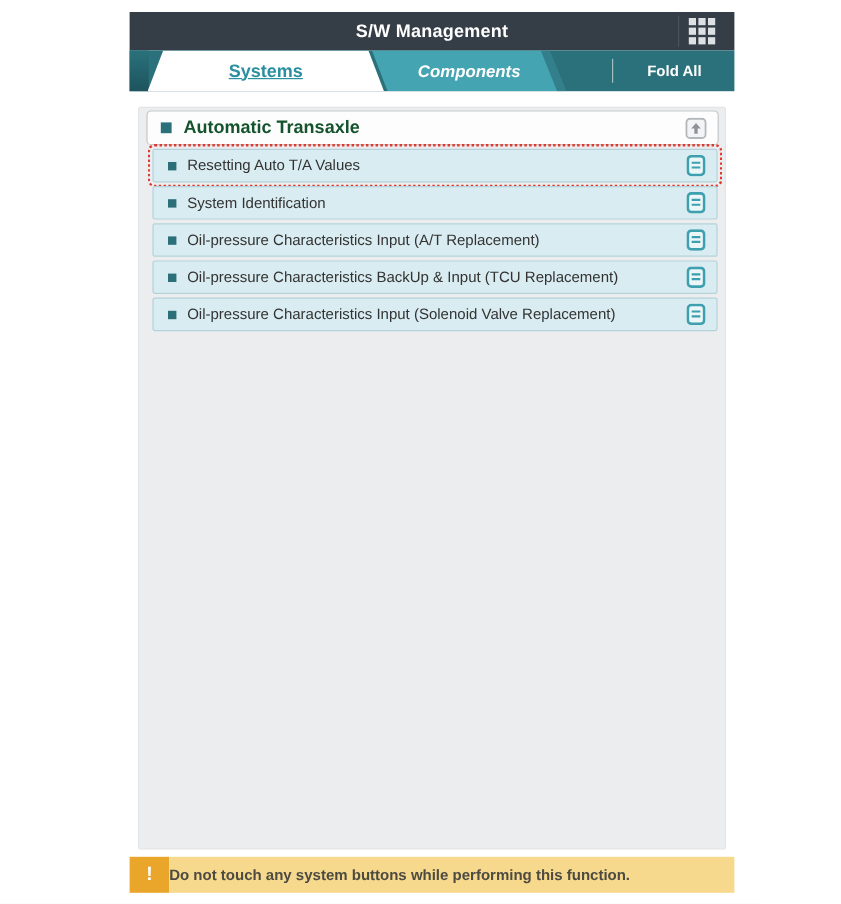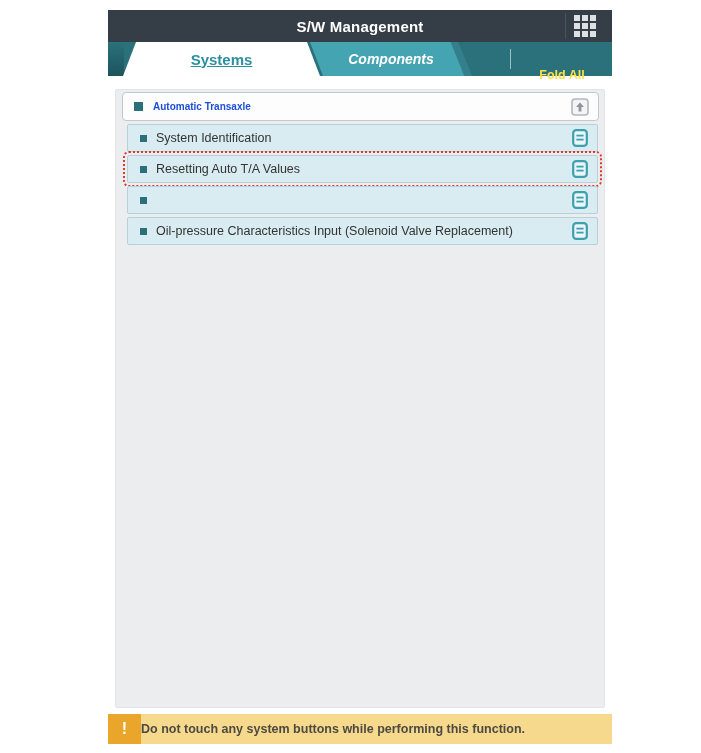--- a/index.html
+++ b/index.html
@@ -27,30 +27,30 @@
   .tab-components::after { content:""; position:absolute; right:2px; top:-2px; width:12px; height:120%;
                     background:rgba(24,76,84,.40); transform:skewX(22deg); }
   .tab-components .tab-label { color:#ffffff; font-size:14px; font-weight:bold;font-style:italic; }
   .tab-systems { position:absolute; left:15px; top:0; width:197px; height:34px; background:#ffffff;
                  clip-path:polygon(13px 0, calc(100% - 13px) 0, 100% 100%, 0 100%);
                  display:flex; align-items:center; justify-content:center; }
   .tab-systems .tab-label { color:#2b8fa0; font-size:15px; font-weight:bold;text-decoration:underline; }
   .foldall-sep { position:absolute; left:402px; top:7px; width:1px; height:20px; background:rgba(255,255,255,.55); }
   .fold-all { position:absolute; right:0; top:0; width:100px; height:34px;
               display:flex; align-items:center; justify-content:center;
-              color:#fde047; font-size:12.5px; font-weight:bold;margin-top:16px; }
+              color:#ffffff; font-size:12.5px; font-weight:bold; }
 
   
   .content-panel { position:absolute; left:7px; top:79px; width:490px; height:619px;
                    background:#ebedef; border:1px solid #e2e4e6; border-radius:2px; }
   .group-header { position:absolute; left:6px; top:2px; width:477px; height:29px;
                   background:#fdfdfd; border:1px solid #c5c7c8; border-radius:4px;
                   display:flex; align-items:center; padding:0 8px 0 11px; }
   .group-bullet { width:9px; height:9px; background:#2b6f78; margin-right:10px; flex:0 0 auto; }
-  .group-title { font-size:10px; font-weight:bold; color:#1d4ed8; }
+  .group-title { font-size:15px; font-weight:bold; color:#14532d; }
   .fold-icon-btn { margin-left:auto; width:20px; height:20px; display:flex; align-items:center; justify-content:center; }
 
   .function-list { position:absolute; left:11px; top:34px; width:471px; }
   .row { height:28px; margin-bottom:3px; background:#d9ecf1; border:1px solid #b5d2da; border-radius:2px;
          display:flex; align-items:center; padding:0 9px 0 12px; position:relative; }
   .row.selected { outline:2px dotted #e0372e; outline-offset:2px; }
   .row-bullet { width:7px; height:7px; background:#2b6f78; margin-right:9px; flex:0 0 auto; }
   .row-label { font-size:12.5px; color:#333333; }
   .doc-icon { margin-left:auto; flex:0 0 auto; display:flex; }
 
@@ -103,44 +103,56 @@
       <span class="group-title">Automatic Transaxle</span>
       <span class="fold-icon-btn">
         <svg width="18" height="18" viewBox="0 0 18 18">
           <rect x="1" y="1" width="16" height="16" rx="3" fill="#f3f4f5" stroke="#b4b8bb" stroke-width="1.6"></rect>
           <path d="M9 4.5 L13 9 L10.4 9 L10.4 13.5 L7.6 13.5 L7.6 9 L5 9 Z" fill="#8e9499"></path>
         </svg>
       </span>
     </div>
 
     <div class="function-list">
-        <div class="row">
-        <span class="row-bullet"></span>
-        <span class="row-label">System Identification</span>
-        <span class="doc-icon">
-          <svg width="16" height="18" viewBox="0 0 16 18">
-            <rect x="1.2" y="1.2" width="13.6" height="15.6" rx="3" fill="#eaf6f8" stroke="#3e9fae" stroke-width="2.2"></rect>
-            <line x1="4.4" y1="6.6" x2="11.6" y2="6.6" stroke="#3e9fae" stroke-width="1.8"></line>
-            <line x1="4.4" y1="10.6" x2="11.6" y2="10.6" stroke="#3e9fae" stroke-width="1.8"></line>
-          </svg>
-        </span>
-      </div>
         <div class="row selected">
         <span class="row-bullet"></span>
         <span class="row-label">Resetting Auto T/A Values</span>
         <span class="doc-icon">
           <svg width="16" height="18" viewBox="0 0 16 18">
             <rect x="1.2" y="1.2" width="13.6" height="15.6" rx="3" fill="#eaf6f8" stroke="#3e9fae" stroke-width="2.2"></rect>
             <line x1="4.4" y1="6.6" x2="11.6" y2="6.6" stroke="#3e9fae" stroke-width="1.8"></line>
             <line x1="4.4" y1="10.6" x2="11.6" y2="10.6" stroke="#3e9fae" stroke-width="1.8"></line>
           </svg>
         </span>
       </div>
         <div class="row">
         <span class="row-bullet"></span>
+        <span class="row-label">System Identification</span>
+        <span class="doc-icon">
+          <svg width="16" height="18" viewBox="0 0 16 18">
+            <rect x="1.2" y="1.2" width="13.6" height="15.6" rx="3" fill="#eaf6f8" stroke="#3e9fae" stroke-width="2.2"></rect>
+            <line x1="4.4" y1="6.6" x2="11.6" y2="6.6" stroke="#3e9fae" stroke-width="1.8"></line>
+            <line x1="4.4" y1="10.6" x2="11.6" y2="10.6" stroke="#3e9fae" stroke-width="1.8"></line>
+          </svg>
+        </span>
+      </div>
+        <div class="row">
+        <span class="row-bullet"></span>
+        <span class="row-label">Oil-pressure Characteristics Input (A/T Replacement)</span>
+        <span class="doc-icon">
+          <svg width="16" height="18" viewBox="0 0 16 18">
+            <rect x="1.2" y="1.2" width="13.6" height="15.6" rx="3" fill="#eaf6f8" stroke="#3e9fae" stroke-width="2.2"></rect>
+            <line x1="4.4" y1="6.6" x2="11.6" y2="6.6" stroke="#3e9fae" stroke-width="1.8"></line>
+            <line x1="4.4" y1="10.6" x2="11.6" y2="10.6" stroke="#3e9fae" stroke-width="1.8"></line>
+          </svg>
+        </span>
+      </div>
+        <div class="row">
+        <span class="row-bullet"></span>
+        <span class="row-label">Oil-pressure Characteristics BackUp &amp; Input (TCU Replacement)</span>
         <span class="doc-icon">
           <svg width="16" height="18" viewBox="0 0 16 18">
             <rect x="1.2" y="1.2" width="13.6" height="15.6" rx="3" fill="#eaf6f8" stroke="#3e9fae" stroke-width="2.2"></rect>
             <line x1="4.4" y1="6.6" x2="11.6" y2="6.6" stroke="#3e9fae" stroke-width="1.8"></line>
             <line x1="4.4" y1="10.6" x2="11.6" y2="10.6" stroke="#3e9fae" stroke-width="1.8"></line>
           </svg>
         </span>
       </div>
         <div class="row">
         <span class="row-bullet"></span>

